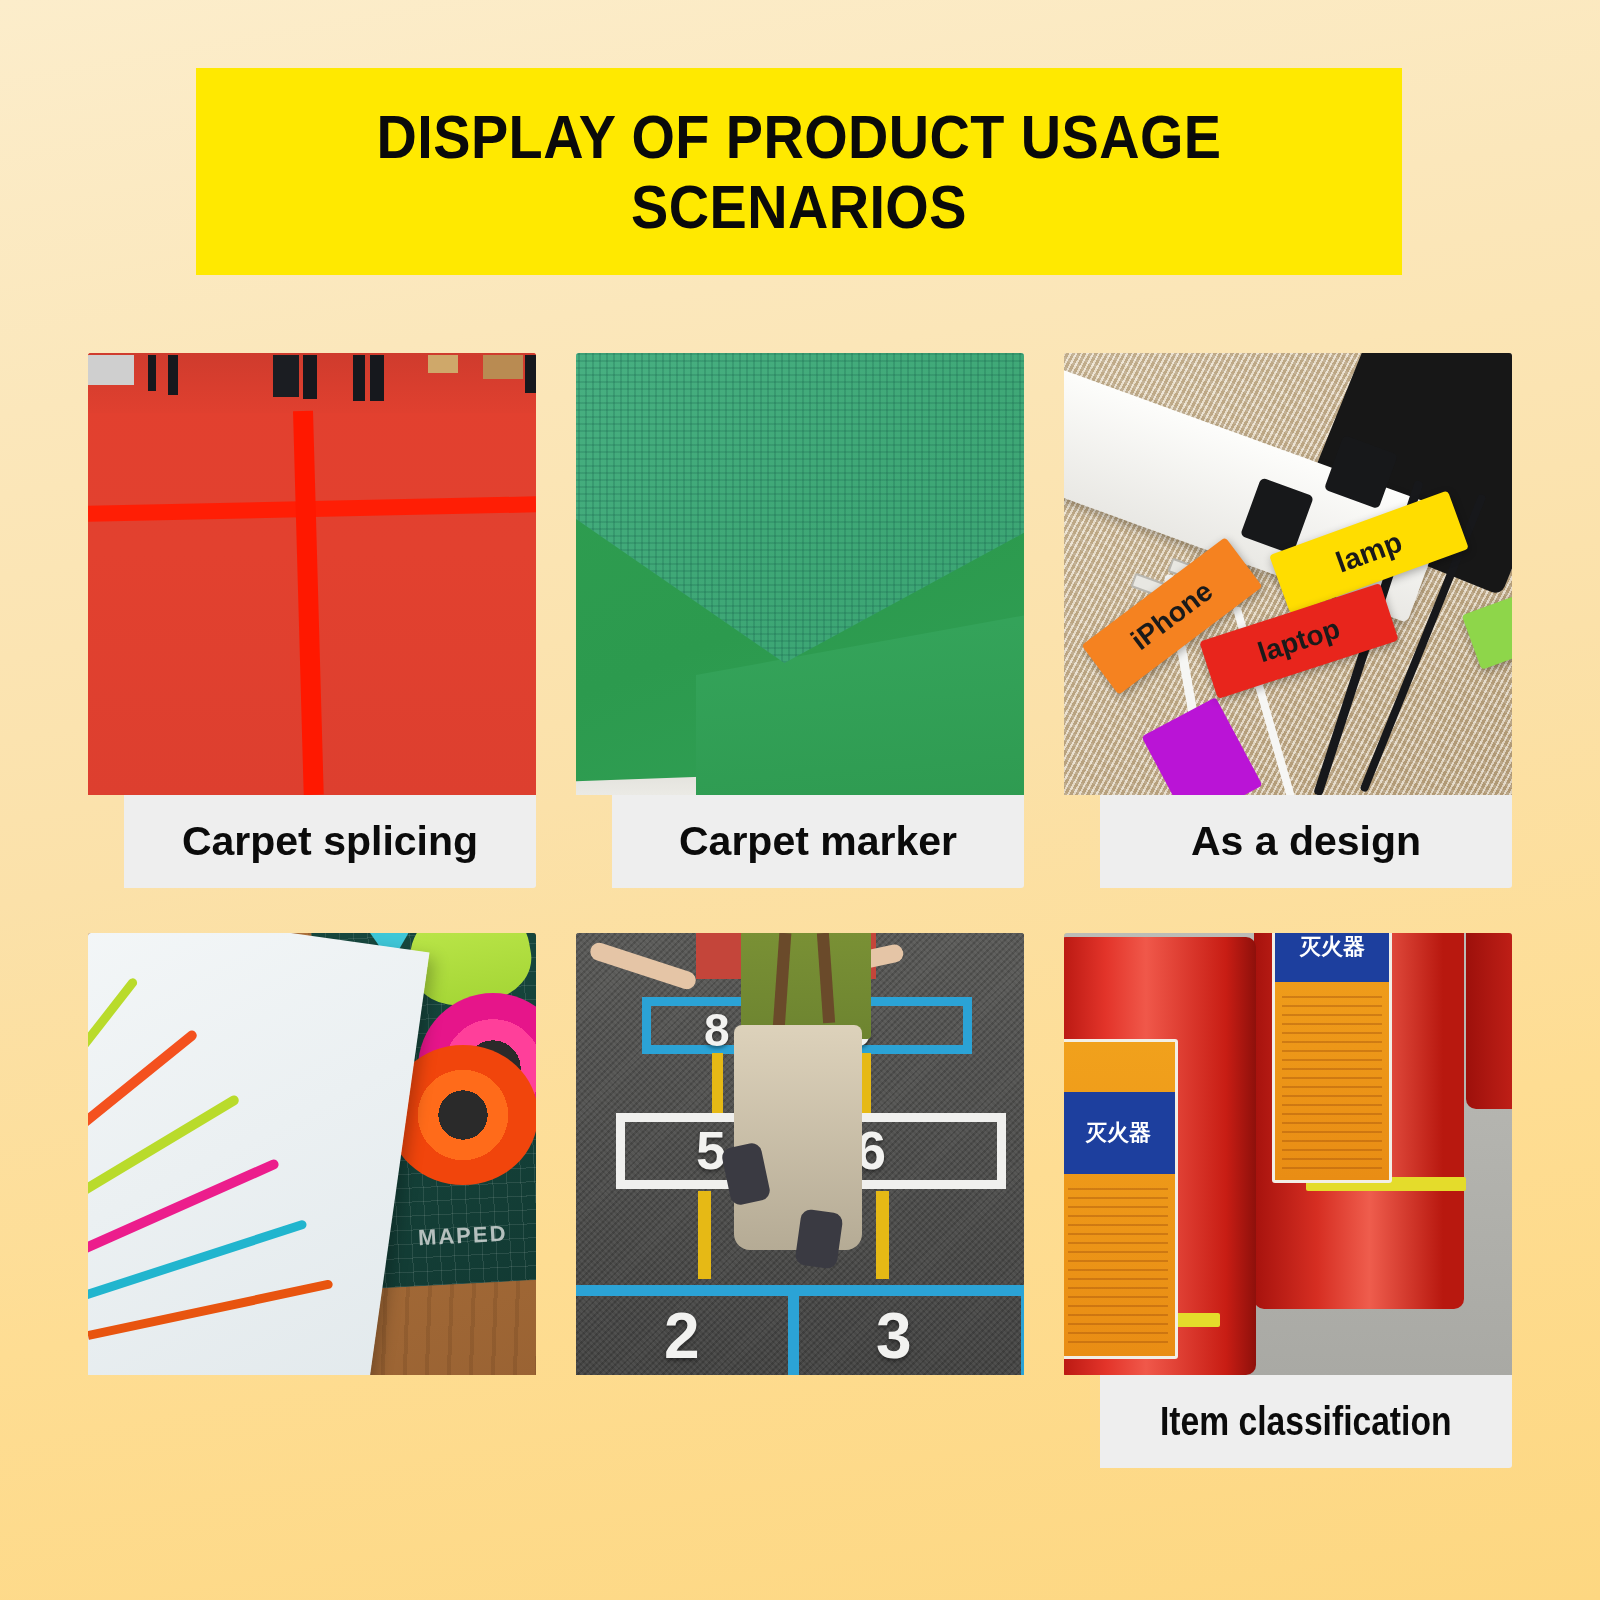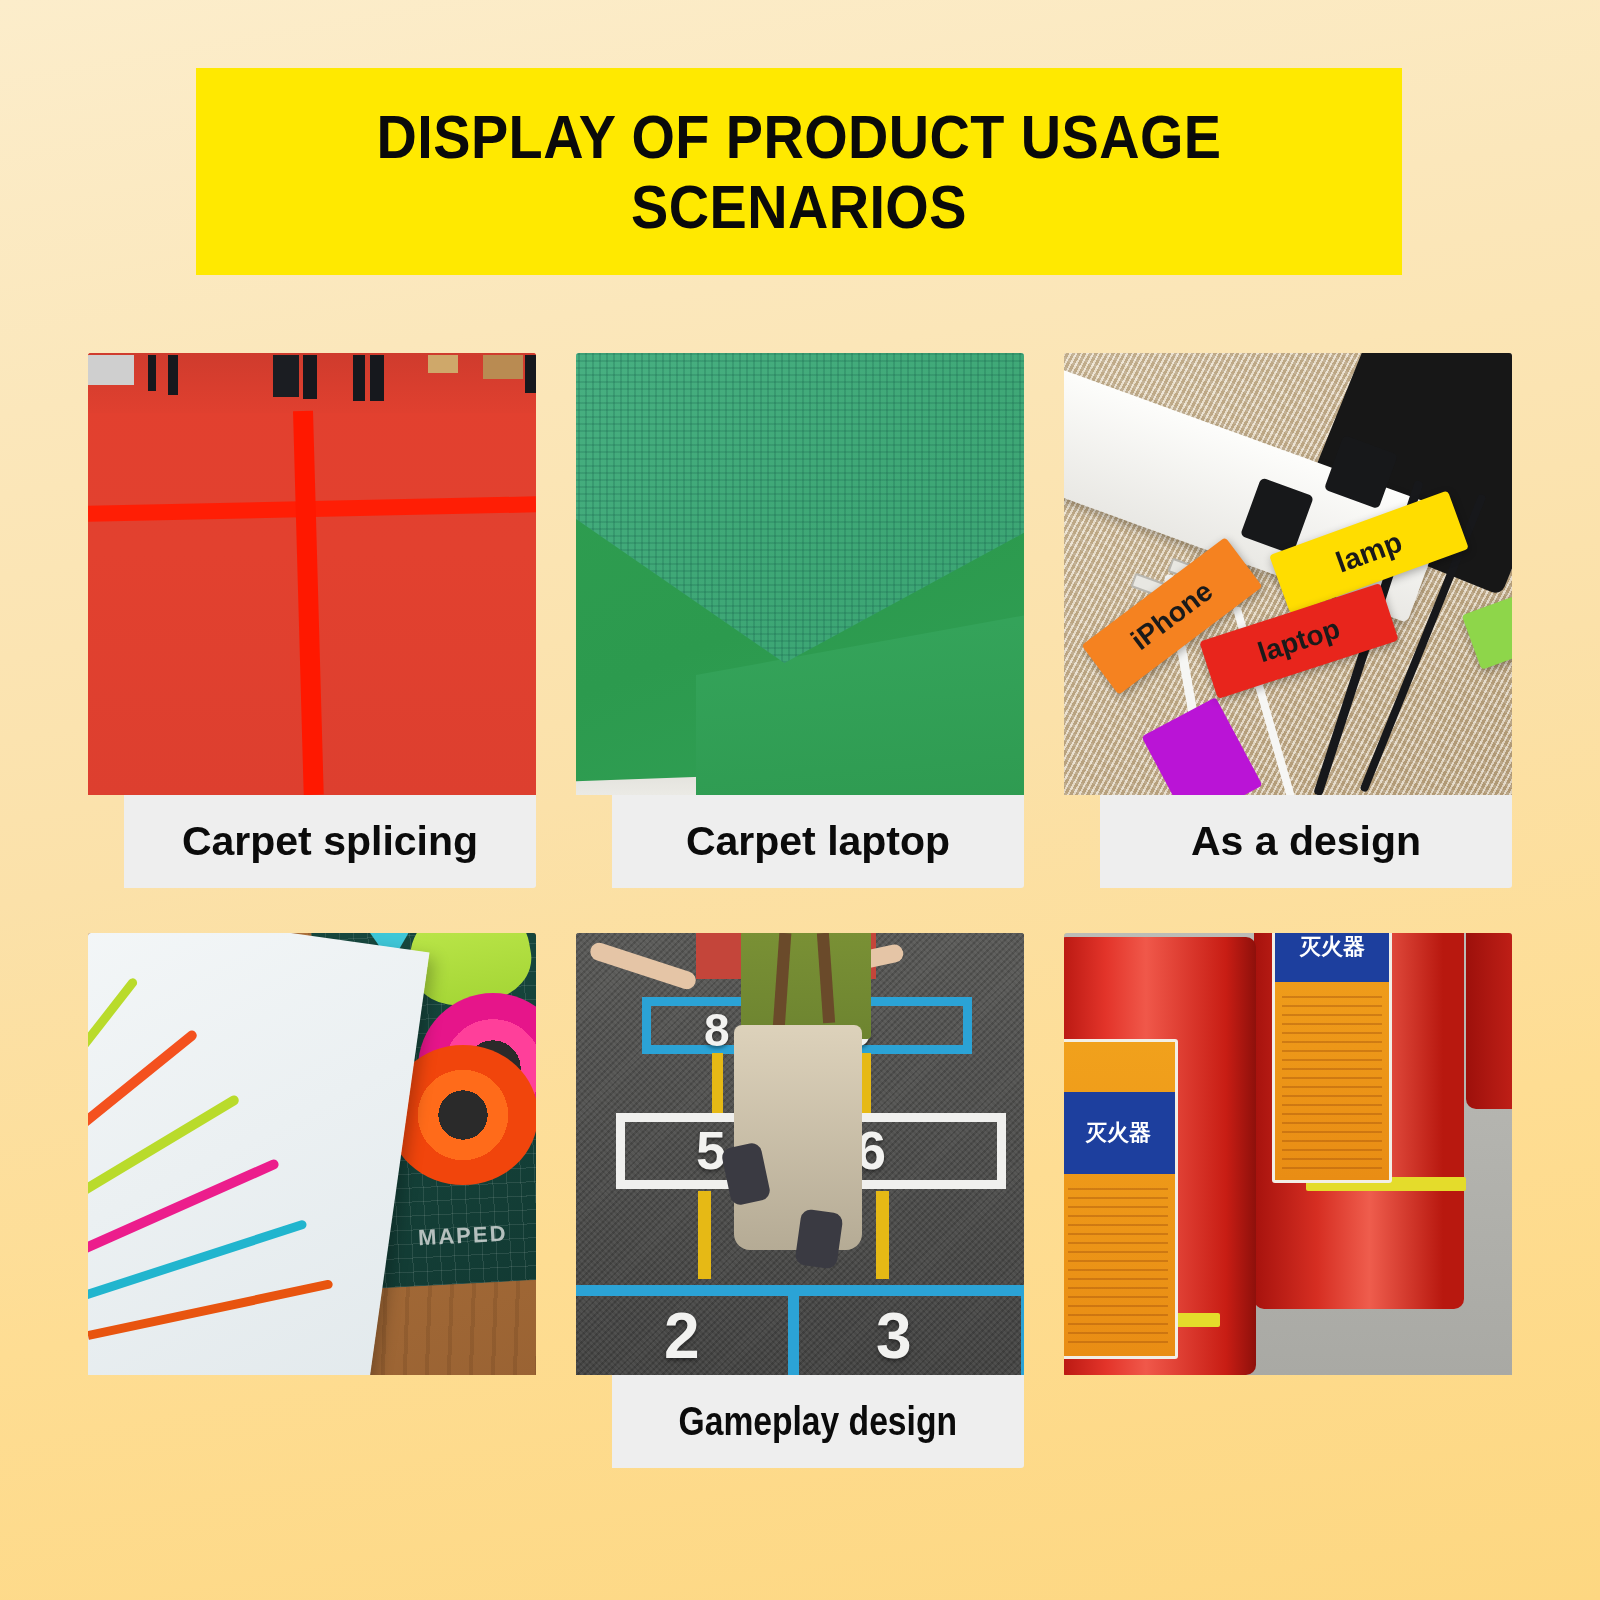--- a/index.html
+++ b/index.html
@@ -274,21 +274,21 @@
   </div>
 
   <div class="card">
     <div class="thumb sc-green">
       <div class="floor"></div>
       <div class="base"></div>
       <div class="fold"></div>
       <div class="mesh"></div>
     </div>
     <div class="caption">
-      <span>Carpet laptop</span>
+      <span>Carpet marker</span>
     </div>
   </div>
 
   <div class="card">
     <div class="thumb sc-marker">
       <div class="rug"></div>
       <div class="blackbox"></div>
       <div class="strip"></div>
       <div class="usb u1"></div>
         <div class="usb u2"></div>
@@ -366,23 +366,20 @@
 
       <div class="arm" style="left:12px;top:24px;width:110px;height:18px;transform:rotate(18deg);"></div>
       <div class="arm" style="left:248px;top:18px;width:80px;height:18px;transform:rotate(-12deg);"></div>
       <div class="kid-shirt"></div>
       <div class="strap" style="left:200px;top:0;width:12px;height:96px;transform:rotate(4deg);"></div>
       <div class="strap" style="left:244px;top:0;width:12px;height:90px;transform:rotate(-4deg);"></div>
       <div class="kid-pants"></div>
       <div class="shoe" style="left:150px;top:212px;width:40px;height:58px;transform:rotate(-12deg);"></div>
       <div class="shoe" style="left:222px;top:278px;width:42px;height:56px;transform:rotate(8deg);"></div>
     </div>
-    <div class="caption cap-narrow">
-      <span>Gameplay design</span>
-    </div>
   </div>
 
   <div class="card">
     <div class="thumb sc-fire">
       <div class="floor"></div>
       <div class="ext e3"></div>
       <div class="ext e2"></div>
       <div class="band" style="left:242px;top:244px;width:160px;height:14px;"></div>
       <div class="lbl" style="left:208px;top:-24px;width:120px;height:274px;">
         <div class="blue" style="top:0;">
@@ -393,15 +390,18 @@
       <div class="ext e1"></div>
       <div class="band" style="left:6px;top:380px;width:150px;height:14px;"></div>
       <div class="lbl" style="left:-6px;top:106px;width:120px;height:320px;">
         <div class="blue" style="top:16%;">
           <span>灭火器</span>
         </div>
         <div class="rows" style="top:46%;height:50%;"></div>
       </div>
       <div class="tapeline"></div>
     </div>
+    <div class="caption cap-narrow">
+      <span>Item classification</span>
+    </div>
   </div>
 
 </div>
 
 </body></html>

